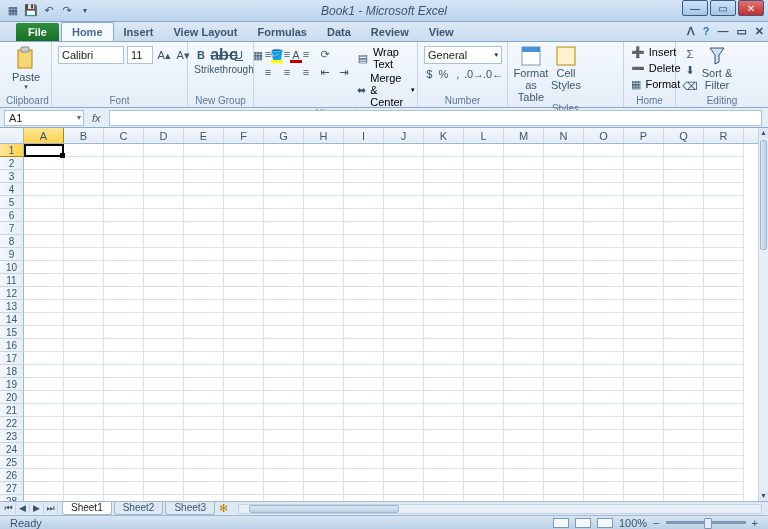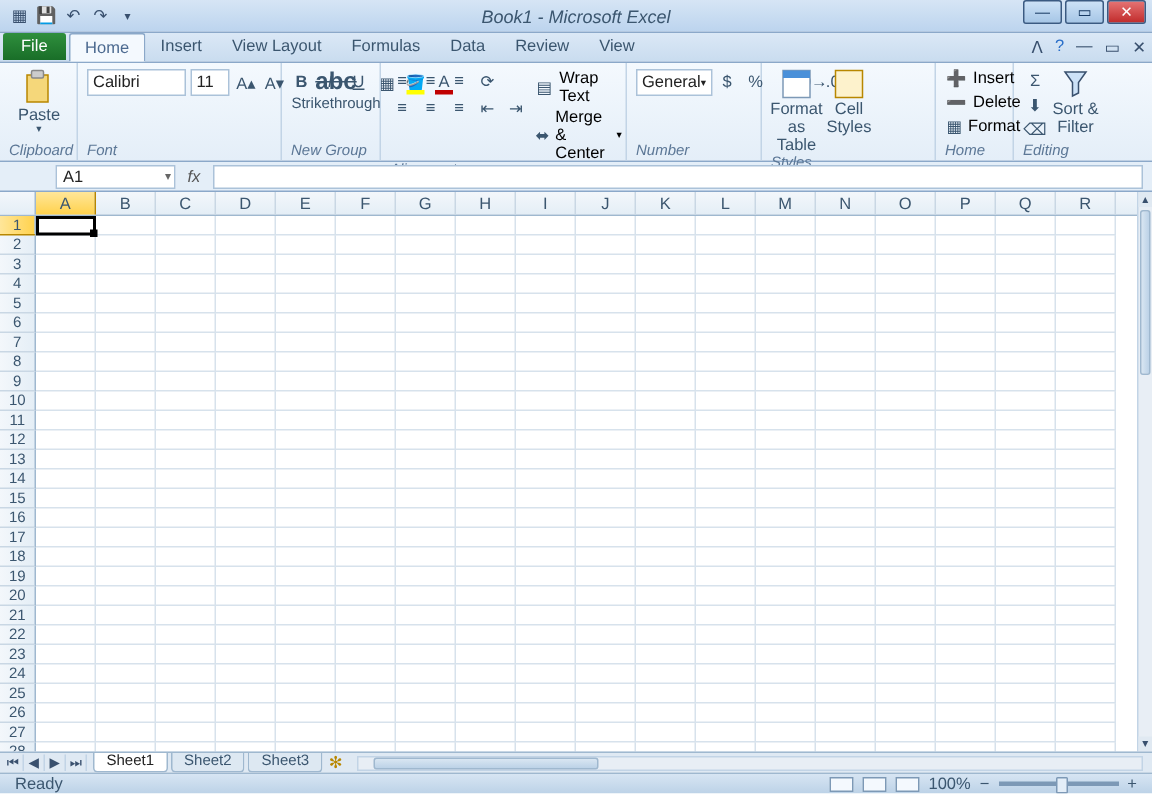--- a/index.html
+++ b/index.html
@@ -4,35 +4,35 @@
 <style>
 * { margin:0; padding:0; box-sizing:border-box; font-family:"Segoe UI",Tahoma,sans-serif; font-size:11px; }
 body { width:768px; height:529px; overflow:hidden; background:#fff; position:relative; }
 .titlebar { height:22px; background:linear-gradient(#d6e5f5,#bcd4ee); display:flex; align-items:center; position:relative; border-bottom:1px solid #8ba8c9; }
 .titlebar .qa { display:flex; gap:0; margin-left:4px; }
 .qa span { width:18px; height:18px; display:inline-flex; align-items:center; justify-content:center; color:#39506e; }
 .titlebar .title { position:absolute; left:50%; transform:translateX(-50%); color:#3b566f; font-size:12px;font-style:italic; }
 .winbtns { position:absolute; right:4px; top:0; display:flex; }
 .winbtns span { width:26px; height:16px; margin-left:2px; border:1px solid #3a5a82; border-radius:2px; background:linear-gradient(#cde2f7,#a6c6e6); display:inline-flex; align-items:center; justify-content:center; font-size:10px; color:#173a63; }
 .winbtns .close { background:linear-gradient(#e57373,#c12c2c); color:#fff; }
-.tabs { height:20px; background:linear-gradient(#dbe8f6,#c9dcef); display:flex; align-items:flex-start; padding-left:2px; border-bottom:1px solid #8ba8c9; position:relative;}
+.tabs { height:20px; background:linear-gradient(#dbe8f6,#c9dcef); display:flex; align-items:flex-end; padding-left:16px; border-bottom:1px solid #8ba8c9; position:relative;font-weight:bold;}
 .tab { padding:3px 10px 3px; color:#3b566f; cursor:default; }
 .tab.file { background:linear-gradient(#2f8f3d,#196e28); color:#fff; border-radius:2px 2px 0 0; margin-right:2px; padding:3px 12px;}
 .tab.active { background:#f4f9fe; border:1px solid #8ba8c9; border-bottom:none; border-radius:2px 2px 0 0; color:#4c6a90; }
 .tabs .right { position:absolute; right:4px; display:flex; gap:8px; color:#39506e; top:3px;}
 .ribbon { height:66px; background:linear-gradient(#f4f9fe,#e4eef8); border-bottom:1px solid #8ba8c9; display:flex; }
 .group { border-right:1px solid #c2d4e6; padding:2px 6px 0; display:flex; flex-direction:column; justify-content:space-between; }
-.grouplabel { color:#5c7796; font-size:10px; padding-bottom:1px;font-style:italic;}
+.grouplabel { text-align:center; color:#5c7796; font-size:10px; padding-bottom:1px;}
 .bigbtn { display:flex; flex-direction:column; align-items:center; justify-content:center; width:40px; padding-top:2px; color:#3b566f; line-height:1.1; text-align:center; }
 .bigbtn svg { margin-bottom:1px; }
 .row { display:flex; align-items:center; gap:3px; }
 .sel { border:1px solid #abc2d9; background:#fff; height:18px; display:inline-flex; align-items:center; padding:0 3px; color:#222; }
 .ib { width:16px; height:16px; display:inline-flex; align-items:center; justify-content:center; color:#3b566f; border:1px solid transparent; }
 .namebox-row { height:20px; background:#e4eef8; border-bottom:1px solid #8ba8c9; display:flex; align-items:center; }
-.namebox { border:1px solid #abc2d9; background:#fff; width:80px; height:16px; margin-left:37px; display:flex; align-items:center; padding:0 4px; color:#222; position:relative;}
+.namebox { border:1px solid #abc2d9; background:#fff; width:80px; height:16px; margin-left:4px; display:flex; align-items:center; padding:0 4px; color:#222; position:relative;}
 .namebox::after { content:"▾"; position:absolute; right:2px; color:#666; font-size:8px;}
 .fx { margin:0 8px; font-style:italic; color:#555; }
 .formula { border:1px solid #abc2d9; background:#fff; flex:1; height:16px; margin-right:6px; }
 .gridwrap { position:absolute; top:128px; left:0; right:10px; bottom:28px; overflow:hidden; }
 .colheads { display:flex; height:16px; background:linear-gradient(#f3f7fb,#e4eef6); border-bottom:1px solid #9fb8cf; }
 .corner { width:24px; border-right:1px solid #9fb8cf; background:linear-gradient(#f3f7fb,#e4eef6); }
 .ch { width:40px; border-right:1px solid #c9d7e4; text-align:center; color:#3b566f; line-height:16px; }
 .ch.active { background:linear-gradient(#ffe699,#ffd24d); border-right:1px solid #b88700; }
 .rows { display:flex; }
 .rowheads { width:24px; background:linear-gradient(90deg,#f3f7fb,#e4eef6); }
@@ -170,21 +170,21 @@
             <span class="ib">⬌</span>
             <span>Merge &amp; Center</span>
             <span style="font-size:7px">▾</span>
           </div>
       </div>
     </div>
     <div class="grouplabel">Alignment</div>
   </div>
 
   <div class="group" style="width:90px">
-    <div style="display:flex;flex-direction:row;gap:2px;padding-top:2px">
+    <div style="display:flex;flex-direction:column;gap:2px;padding-top:2px">
       <span class="sel" style="width:78px;justify-content:space-between">
           <span>General</span>
           <span style="font-size:7px">▾</span>
         </span>
       <div class="row">
         <span class="ib">$</span>
         <span class="ib">%</span>
         <span class="ib">,</span>
         <span class="ib">.0→</span>
         <span class="ib">.0←</span>

